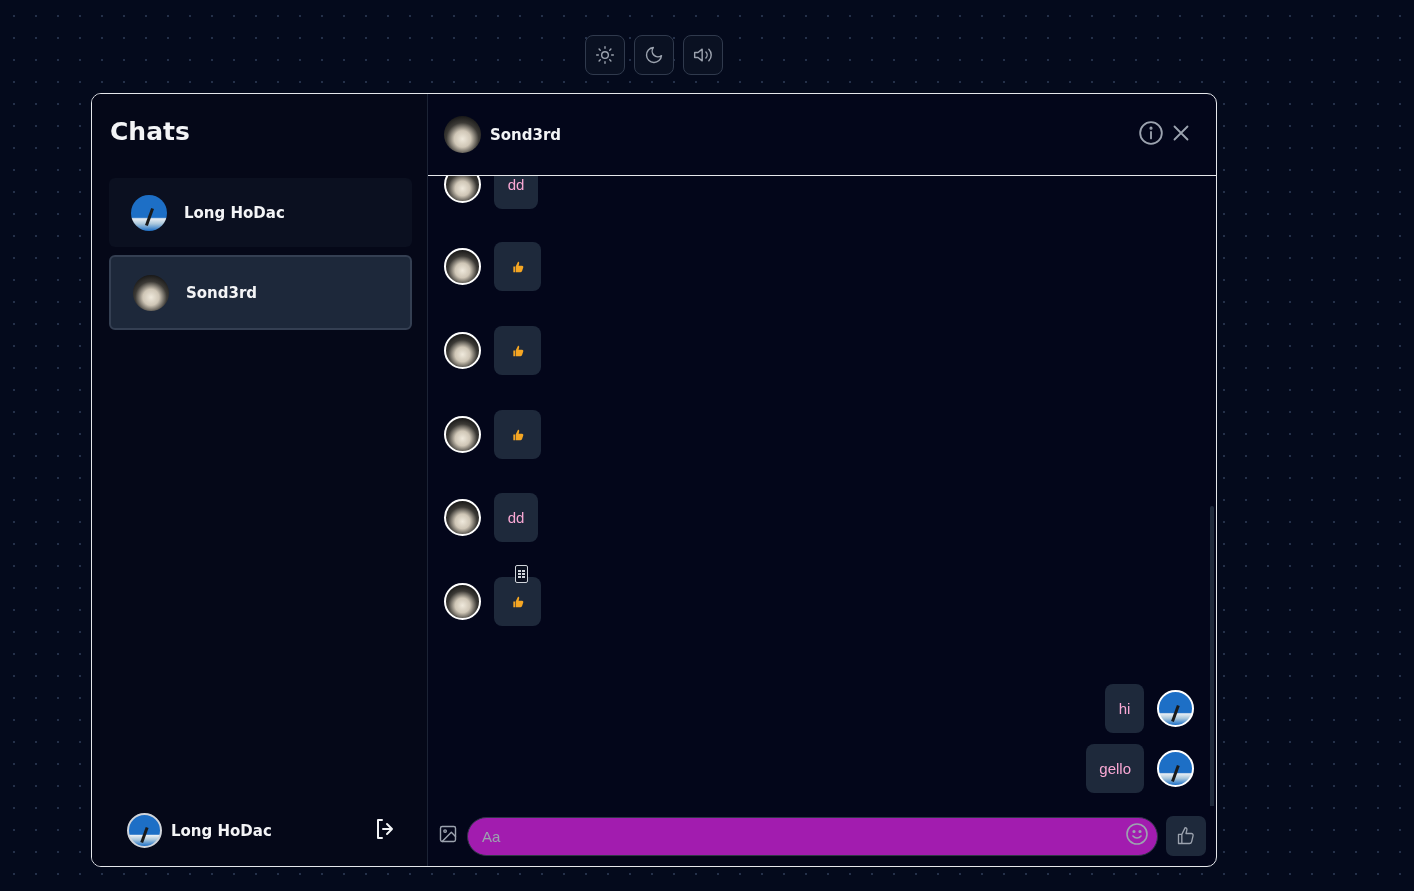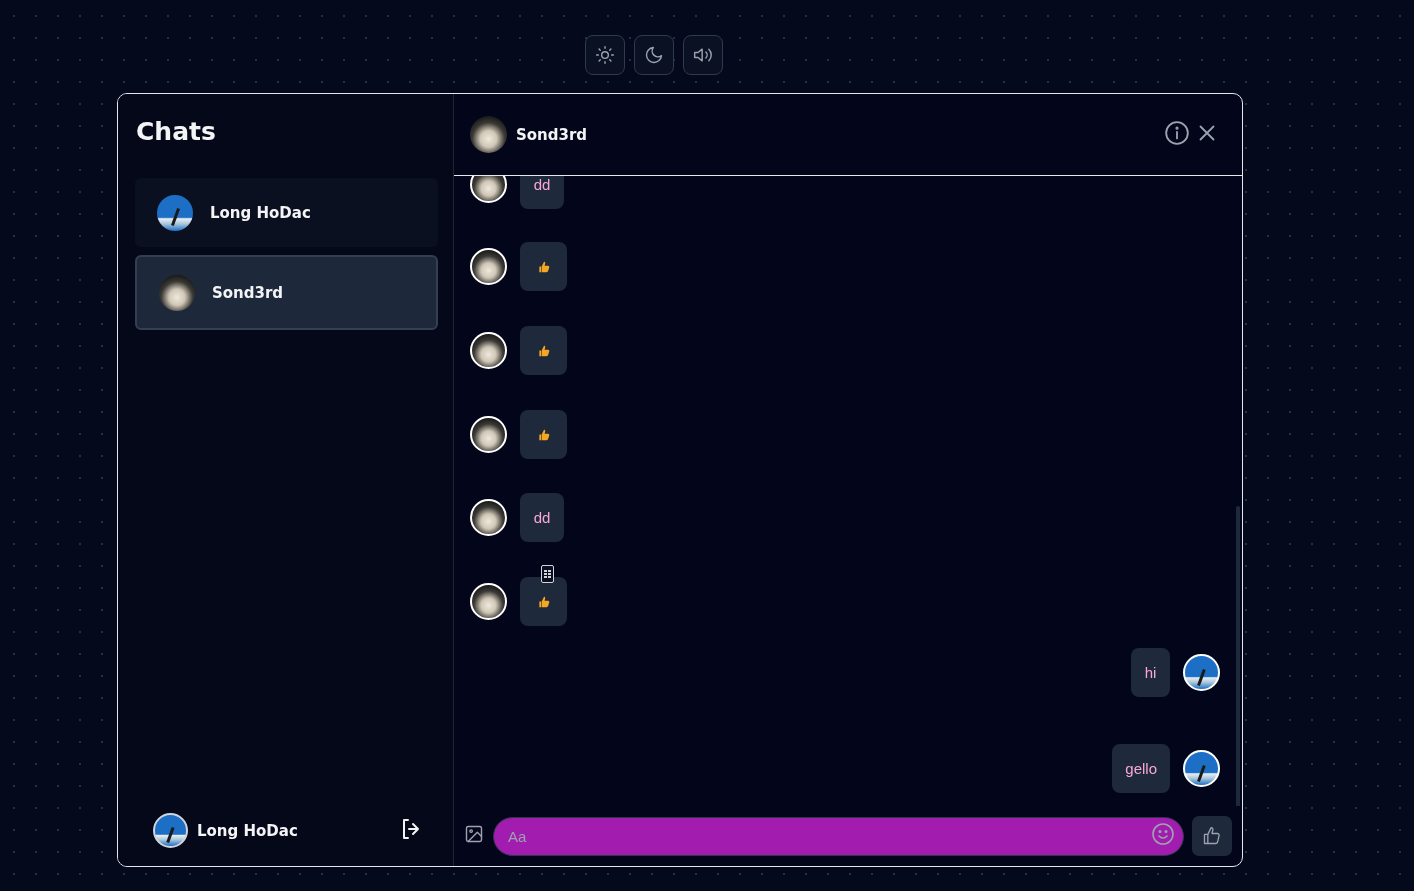--- a/index.html
+++ b/index.html
@@ -15,21 +15,21 @@
   }
   .top-controls { position: absolute; top: 35px; left: 585px; display: flex; gap: 9px; }
   .ctrl-btn {
     width: 40px; height: 40px; border: 1px solid #303a4d; border-radius: 8px;
     background: #0a1122; display: flex; align-items: center; justify-content: center; cursor: pointer;
   }
   .ctrl-btn svg { width: 20px; height: 20px; stroke: #9ca3af; fill: none; stroke-width: 1.7; stroke-linecap: round; stroke-linejoin: round; }
 
   .window {
     position: absolute; left: 91px; top: 93px; width: 1126px; height: 774px;
-    border: 1px solid #e5e7eb; border-radius: 10px; background: #03061a; overflow: hidden; display: flex; margin-left: 26px;
+    border: 1px solid #e5e7eb; border-radius: 10px; background: #03061a; overflow: hidden; display: flex;
   }
   .sidebar { width: 338px; height: 100%; border-right: 1px solid #1c2335; position: relative; background: #050818; }
   .sidebar-title { position: absolute; left: 18px; top: 23px; font-size: 25px; font-weight: bold; color: #f3f4f6; }
   .chat-list { position: absolute; left: 17px; top: 84px; width: 303px; }
   .chat-item {
     height: 69px; border-radius: 6px; background: #0b1020; display: flex; align-items: center;
     padding-left: 22px; margin-bottom: 8px; cursor: pointer;
   }
   .chat-item.active { background: #1d283a; border: 2px solid #343f52; height: 75px; }
   .chat-item .avatar { width: 36px; height: 36px; }
@@ -194,21 +194,21 @@
         <div class="bubble">dd</div>
       </div>
       <div class="msg in" style="top:401px">
         <div class="avatar cat ring"></div>
         <div class="bubble emoji">
           <svg class="thumb-emoji" viewBox="0 0 24 24">
               <path d="M4 11h3v10H4zM8 11l4-8c1.5 0 2.5 1 2 3l-1 4h6c1.5 0 2.5 1.3 2 3l-2 6c-.4 1.3-1.4 2-2.6 2H8z" fill="#f5a623"></path>
             </svg>
         </div>
       </div>
-      <div class="msg out" style="top:472px">
+      <div class="msg out" style="top:508px">
         <div class="avatar blue ring"></div>
         <div class="bubble">hi</div>
       </div>
       <div class="msg out" style="top:568px">
         <div class="avatar blue ring"></div>
         <div class="bubble">gello</div>
       </div>
       <div class="scrollbar"></div>
     </div>
 

